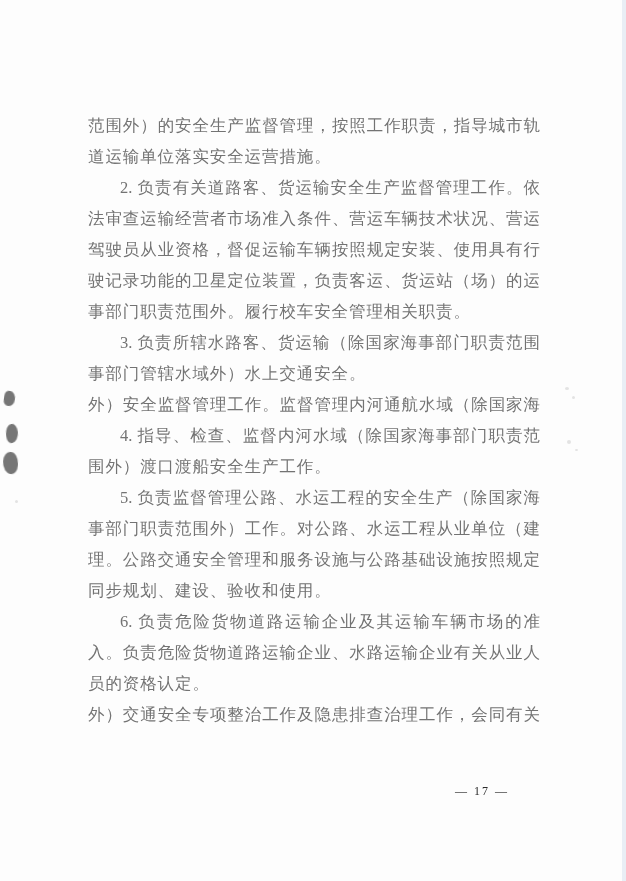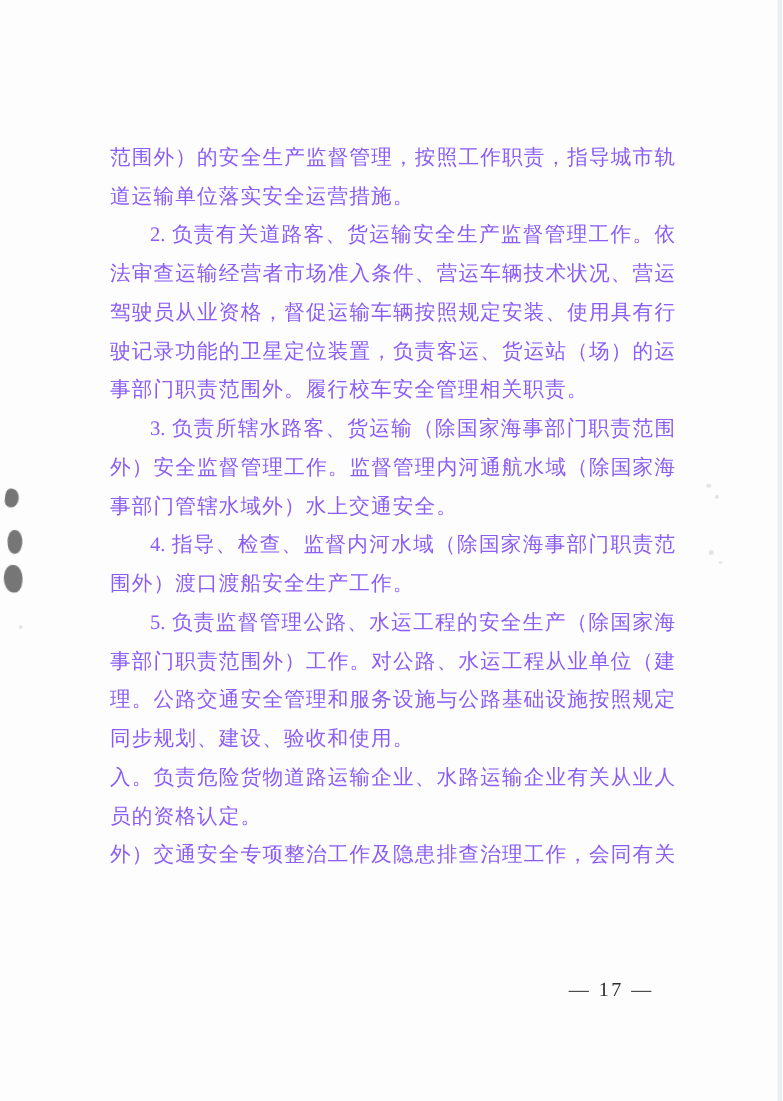--- a/index.html
+++ b/index.html
@@ -27,40 +27,40 @@
   .text-block {
     position: absolute;
     left: 88px;
     top: 110px;
     width: 452px;
   }
   .text-line {
     height: 31px;
     line-height: 31px;
     font-size: 16.5px;
-    color: #8b5cf6;
+    color: #737373;
     white-space: nowrap;
     text-align: justify;
     text-align-last: justify;
     -webkit-font-smoothing: antialiased;
   }
   .text-line.indent {
     text-indent: 32px;
   }
   .text-line.para-end {
     text-align: right;
     text-align-last: left;
     letter-spacing: 0.9px;
   }
   .page-number {
     position: absolute;
     top: 784px;
     left: 455px;
     width: 110px;
-    font-size: 16px;
+    font-size: 12px;
     color: #2b2b2b;
     letter-spacing: 2px;
     text-align: left;
     font-family: "Liberation Serif", "DejaVu Serif", serif;
   }
   
   .smudge {
     position: absolute;
     background: #4a4a4a;
     opacity: 0.75;
@@ -111,28 +111,29 @@
 
   <div class="text-block">
       <div class="text-line">范围外）的安全生产监督管理，按照工作职责，指导城市轨</div>
       <div class="text-line para-end">道运输单位落实安全运营措施。</div>
       <div class="text-line indent">2. 负责有关道路客、货运输安全生产监督管理工作。依</div>
       <div class="text-line">法审查运输经营者市场准入条件、营运车辆技术状况、营运</div>
       <div class="text-line">驾驶员从业资格，督促运输车辆按照规定安装、使用具有行</div>
       <div class="text-line">驶记录功能的卫星定位装置，负责客运、货运站（场）的运</div>
       <div class="text-line para-end">事部门职责范围外。履行校车安全管理相关职责。</div>
       <div class="text-line indent">3. 负责所辖水路客、货运输（除国家海事部门职责范围</div>
+      <div class="text-line para-end">事部门管辖水域外）水上交通安全。</div>
       <div class="text-line">外）安全监督管理工作。监督管理内河通航水域（除国家海</div>
-      <div class="text-line para-end">事部门管辖水域外）水上交通安全。</div>
       <div class="text-line indent">4. 指导、检查、监督内河水域（除国家海事部门职责范</div>
       <div class="text-line para-end">围外）渡口渡船安全生产工作。</div>
       <div class="text-line indent">5. 负责监督管理公路、水运工程的安全生产（除国家海</div>
       <div class="text-line">事部门职责范围外）工作。对公路、水运工程从业单位（建</div>
       <div class="text-line">理。公路交通安全管理和服务设施与公路基础设施按照规定</div>
       <div class="text-line para-end">同步规划、建设、验收和使用。</div>
+      <div class="text-line indent">6. 负责危险货物道路运输企业及其运输车辆市场的准</div>
       <div class="text-line">入。负责危险货物道路运输企业、水路运输企业有关从业人</div>
       <div class="text-line para-end">员的资格认定。</div>
       <div class="text-line">外）交通安全专项整治工作及隐患排查治理工作，会同有关</div>
     </div>
 
   <div class="page-number">— 17 —</div>
 
 </div>
 
 </body></html>

